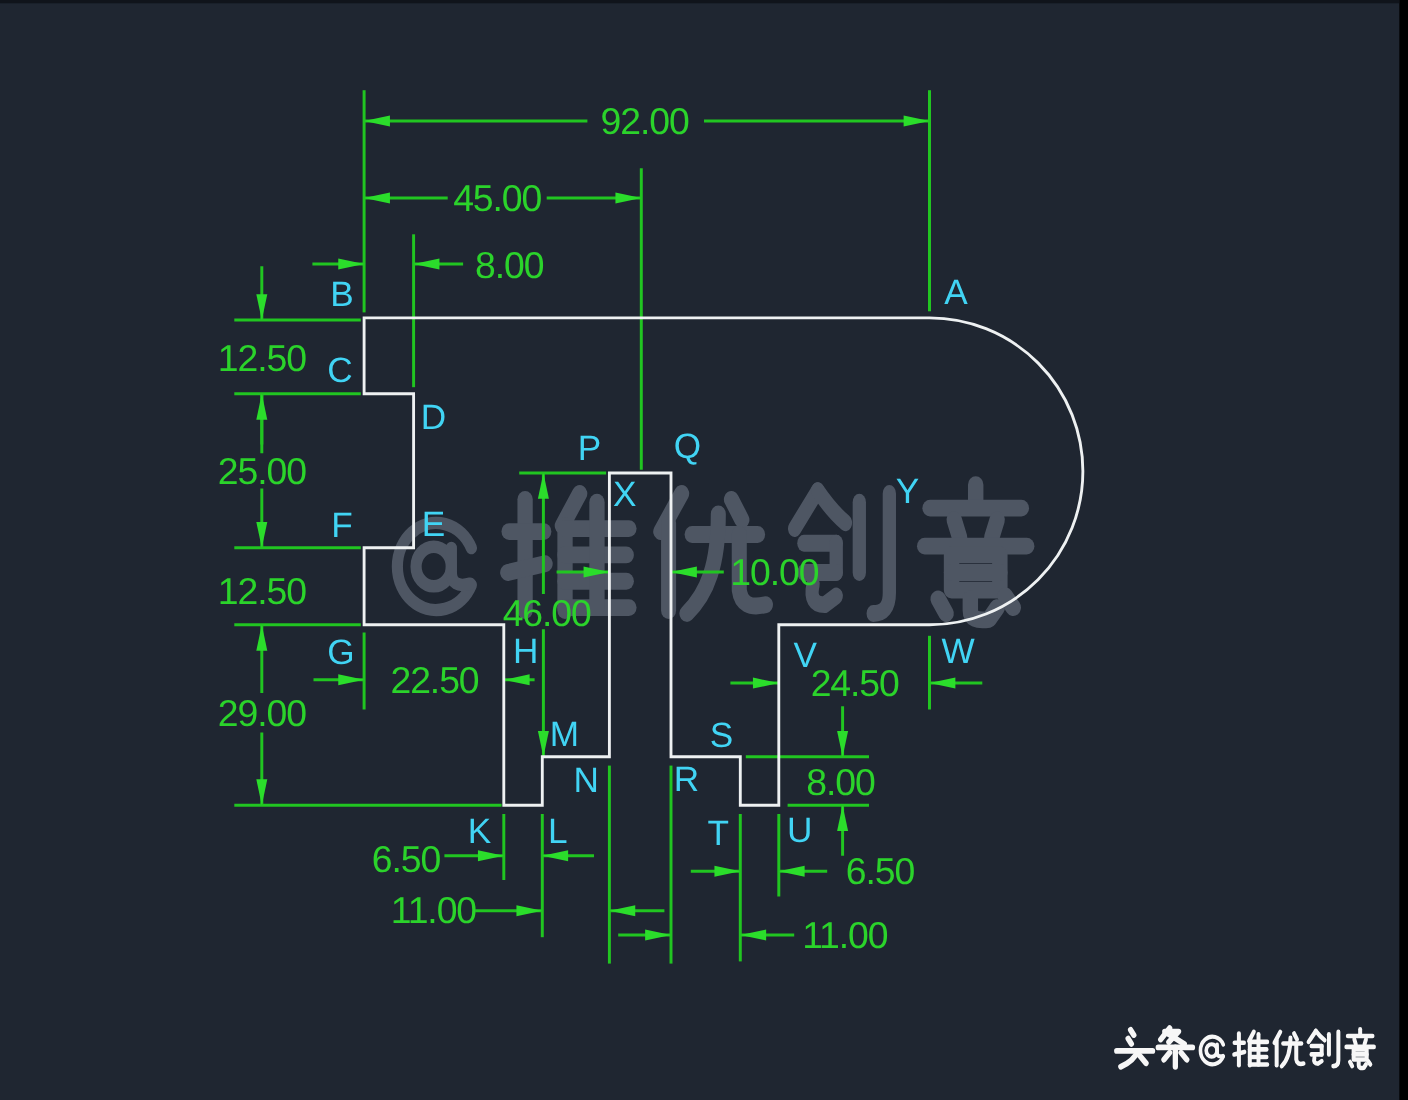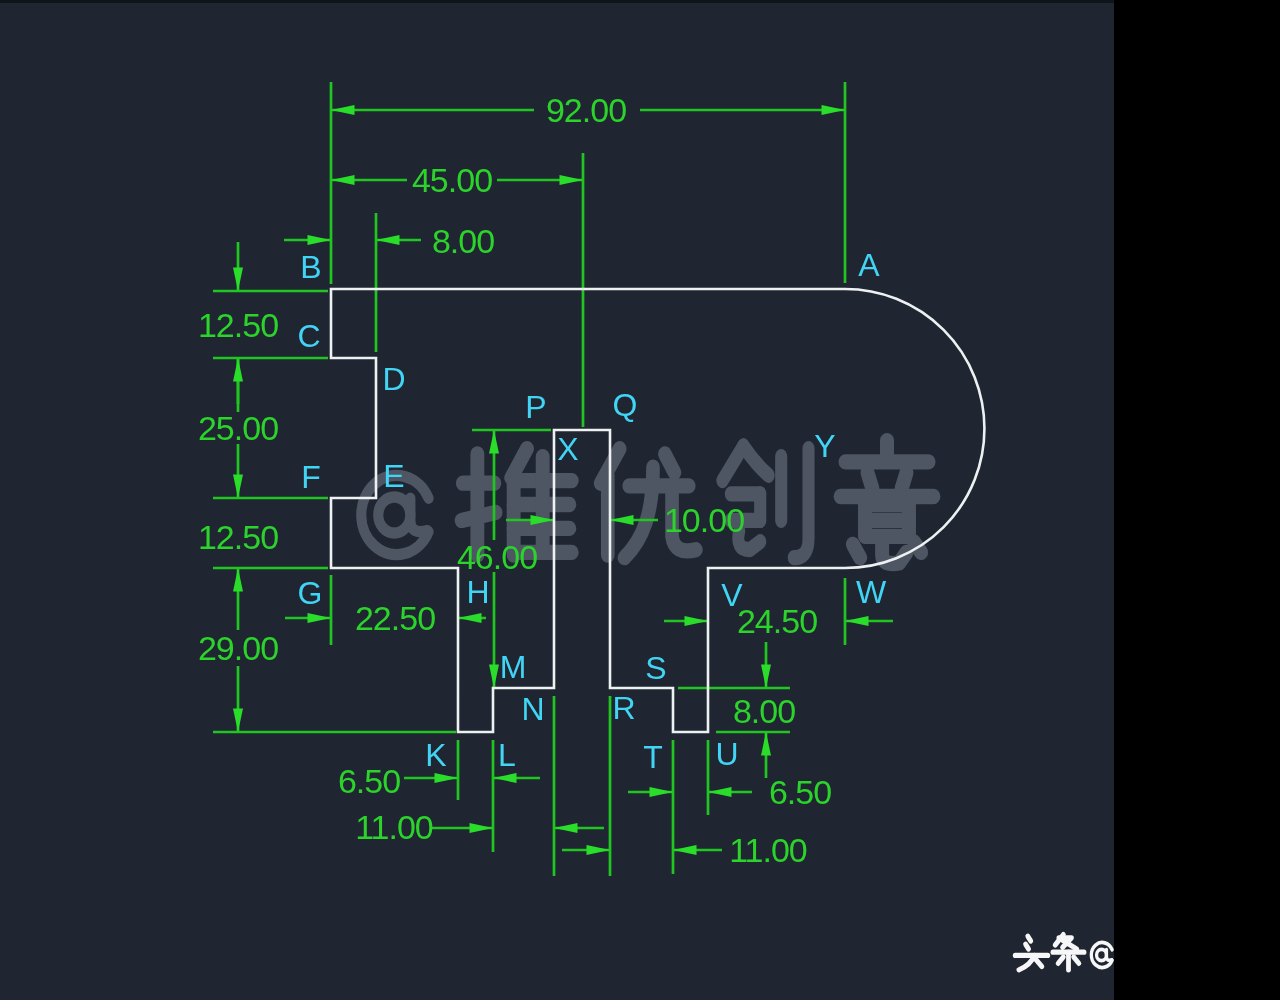--- a/index.html
+++ b/index.html
@@ -1,16 +1,16 @@
 <!DOCTYPE html>
 <html><head>
 <meta charset="utf-8">
 <style>
   html,body{margin:0;padding:0;background:#000;}
-  .wrap{width:1114px;height:1000px;position:relative;overflow:hidden;background:#1f2631;}
+  .wrap{width:1272px;height:1000px;position:relative;overflow:hidden;background:#1f2631;}
   svg{position:absolute;left:0;top:0;}
   text{font-family:"Liberation Sans",sans-serif;}
   .dim{fill:#2bd32b;font-size:34px;letter-spacing:-1px;}
   .lbl{fill:#41d4f4;font-size:32px;}
 </style>
 </head>
 <body>
 <div class="wrap">
 <svg width="1280" height="1000" viewBox="0 0 1280 1000">
   <rect x="0" y="0" width="1280" height="1000" fill="#1f2631"></rect>

